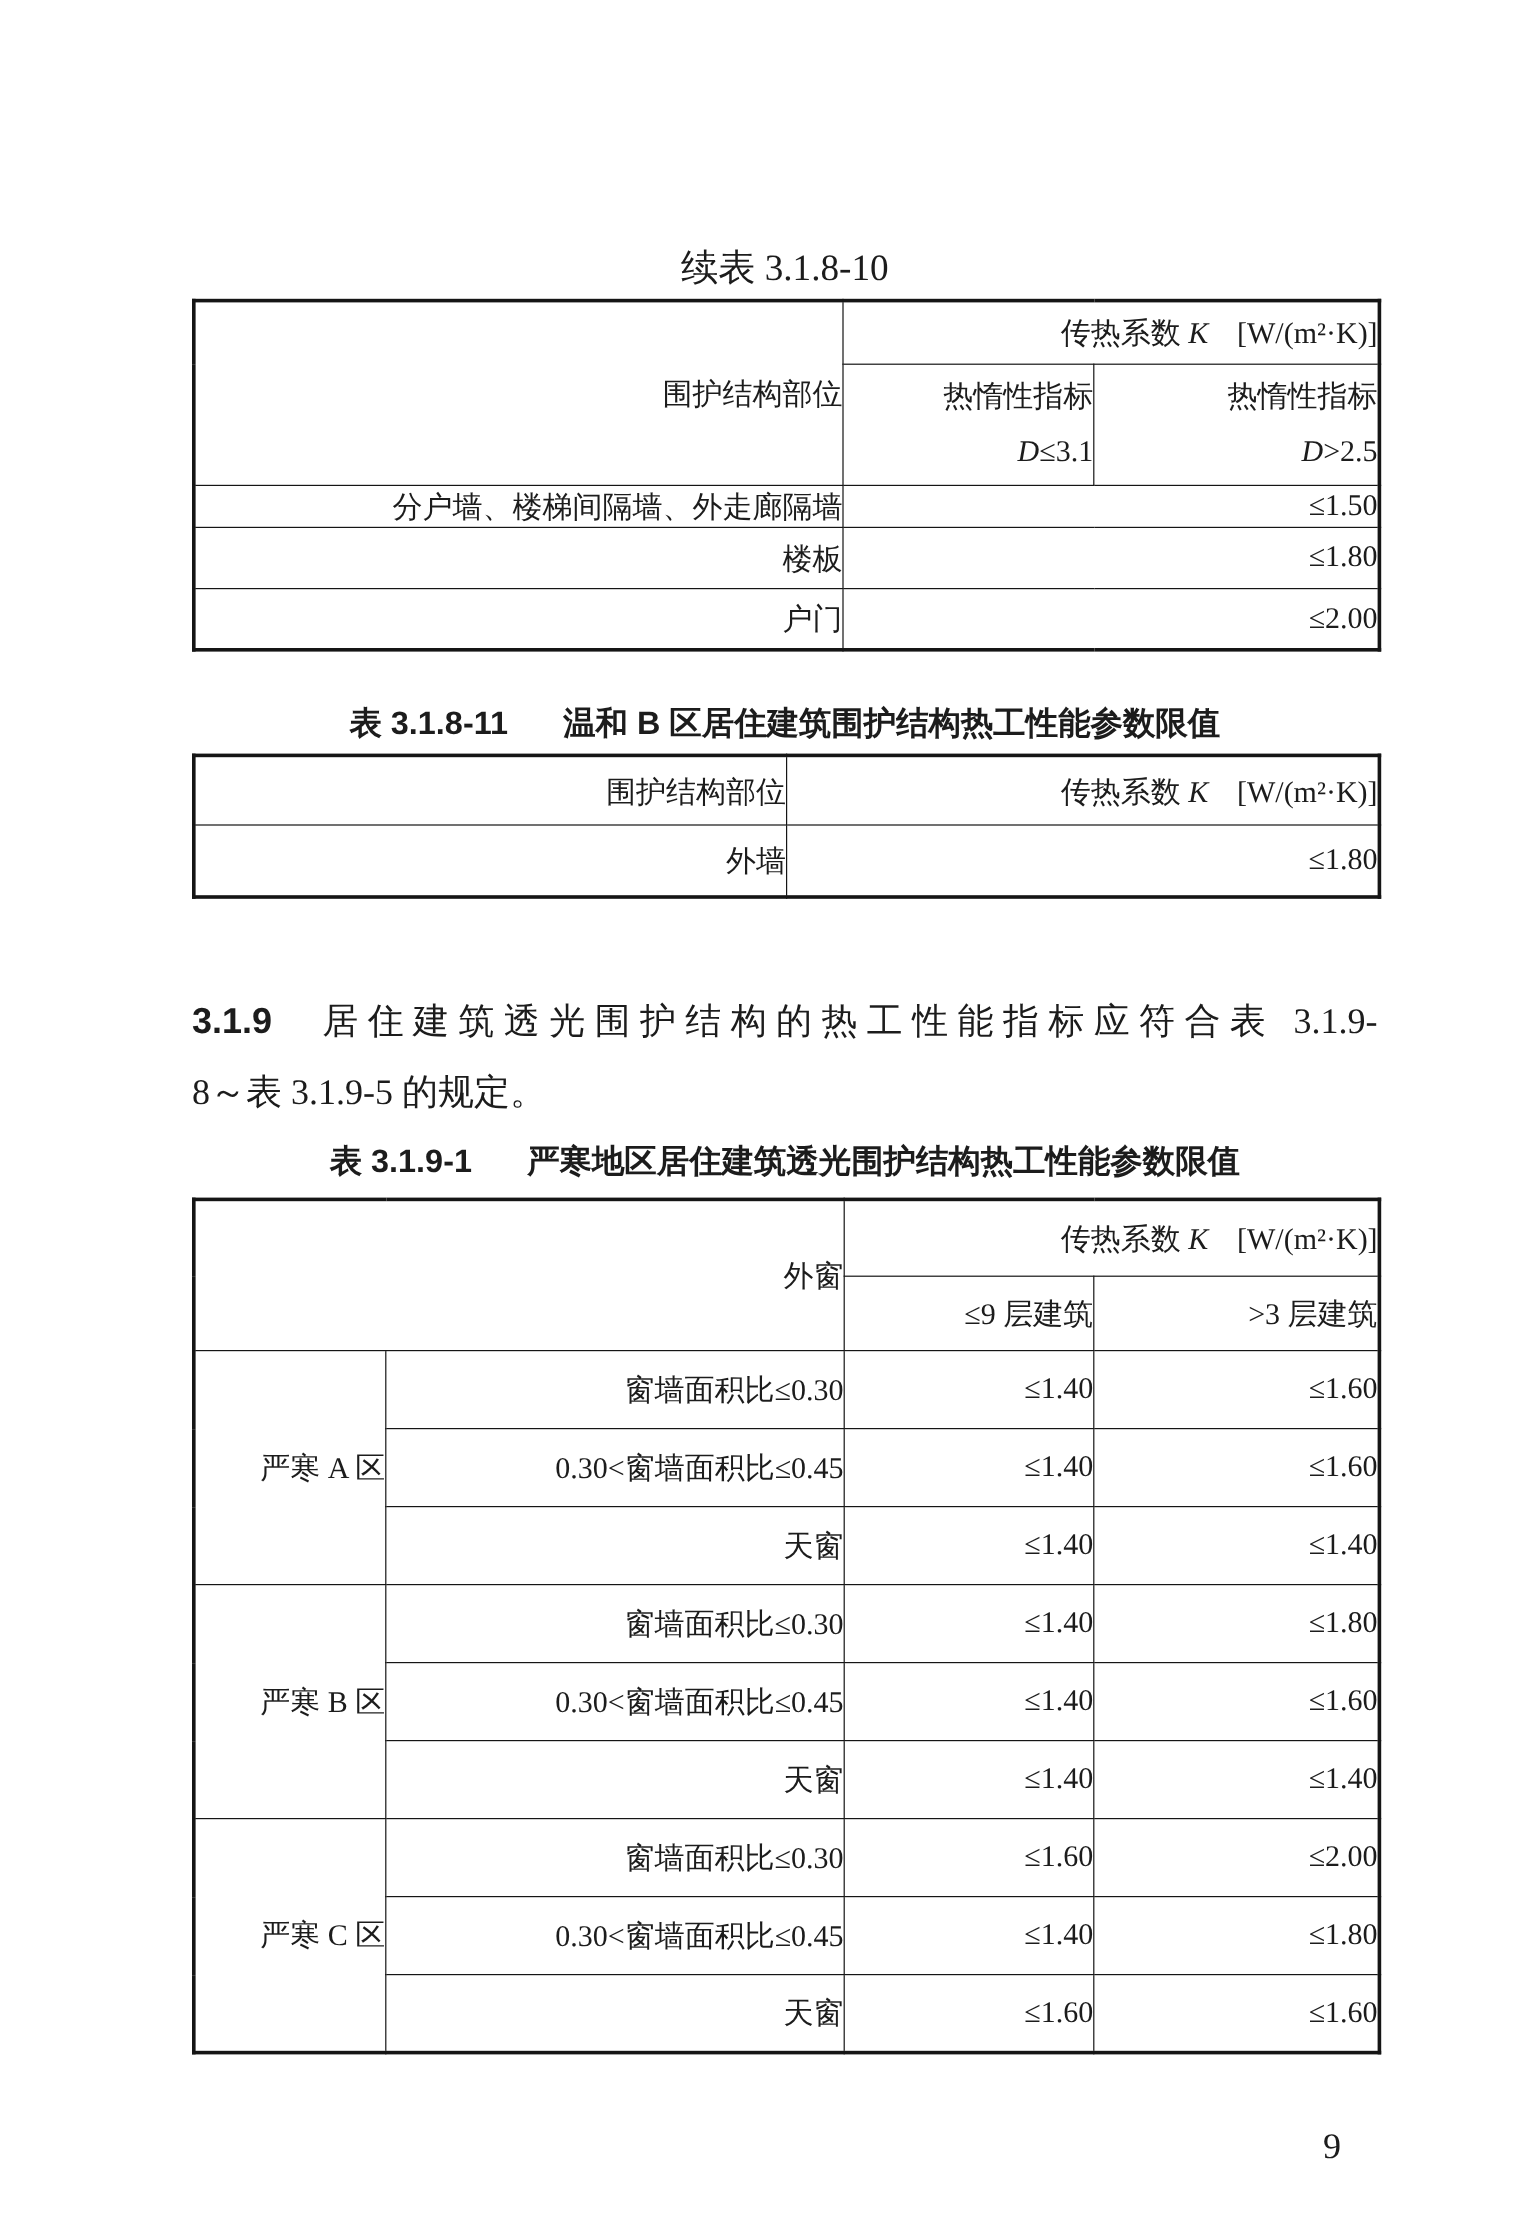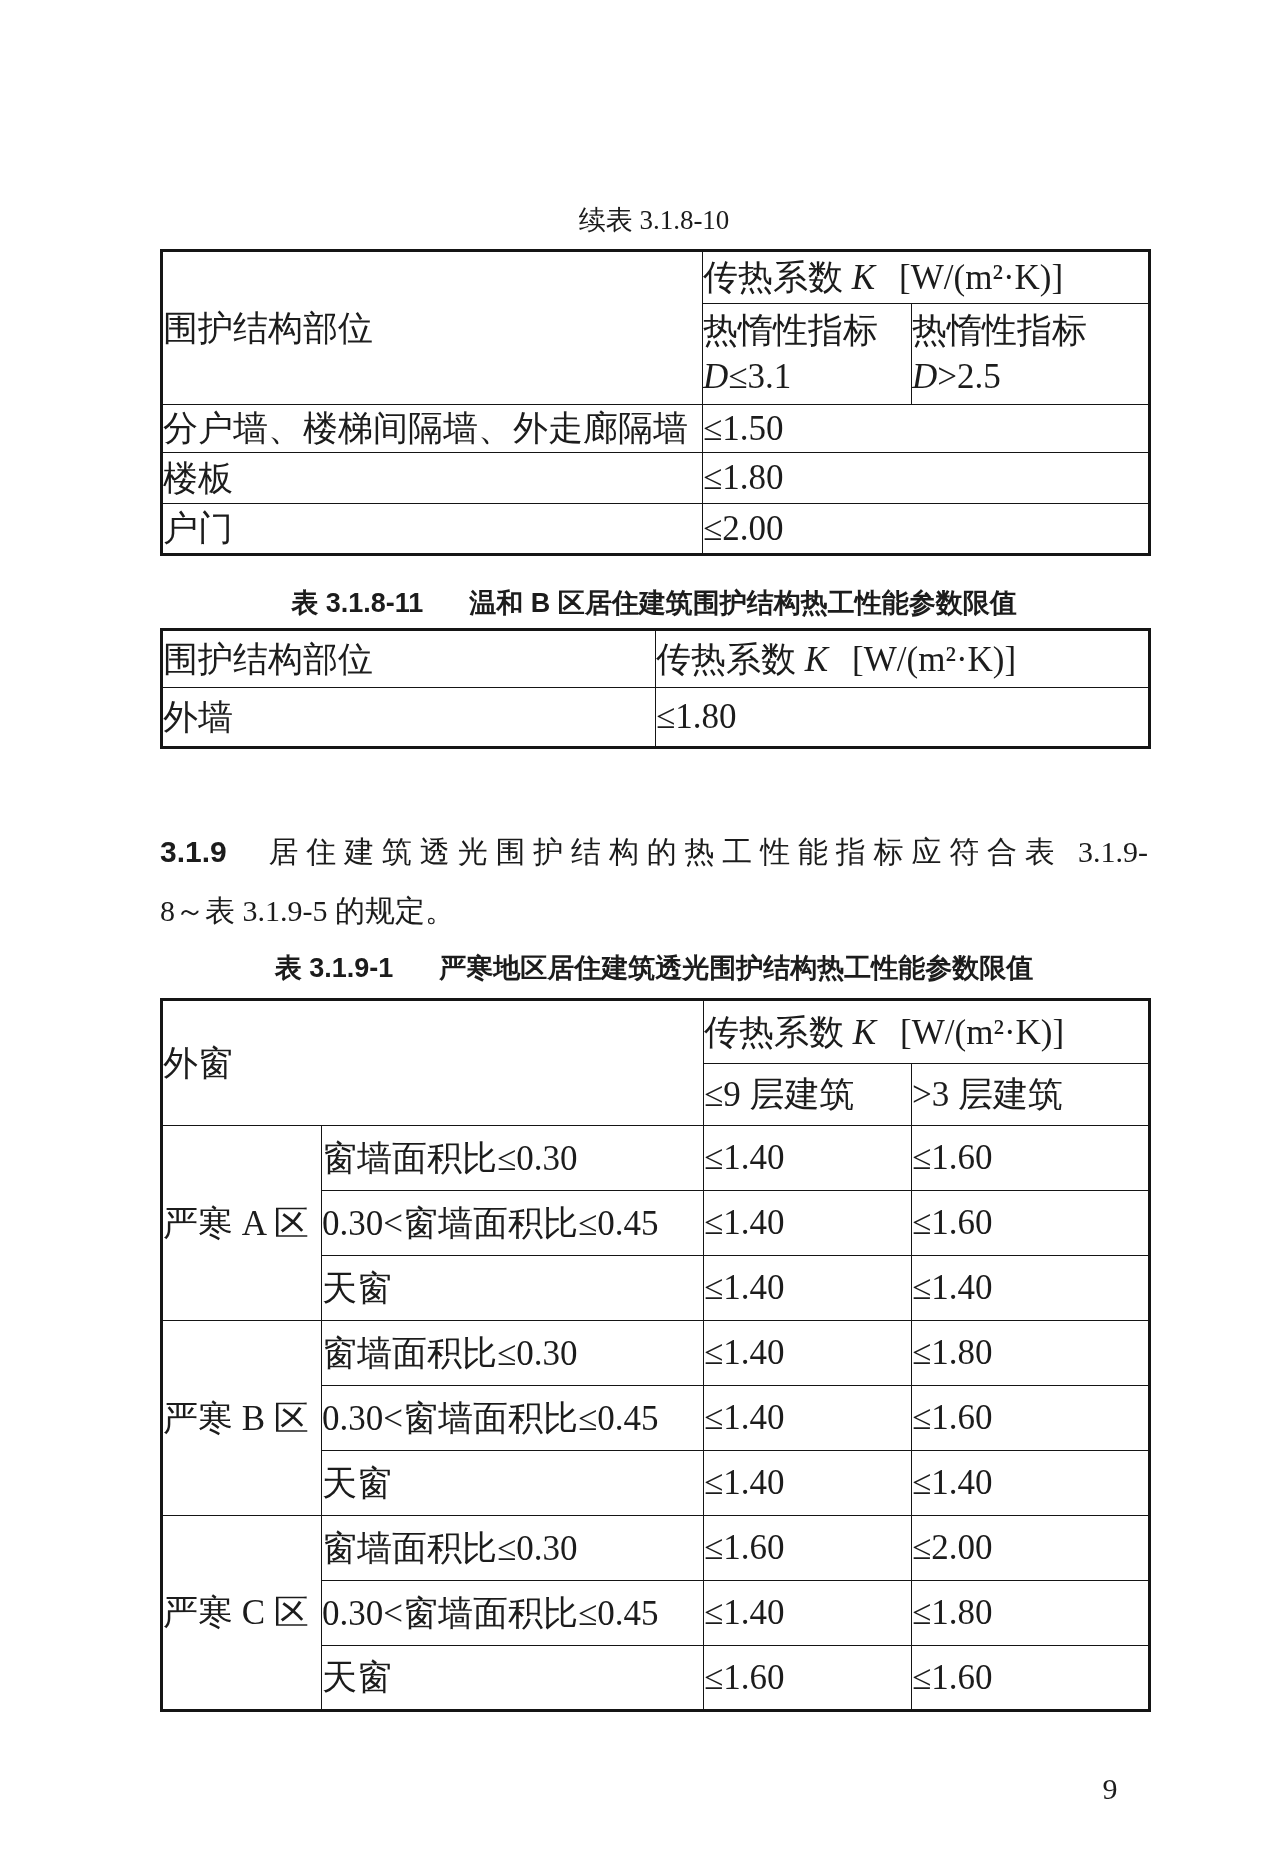--- a/index.html
+++ b/index.html
@@ -6,37 +6,37 @@
   .page {
     position:relative;
     width:1280px; height:1853px;
     background:#ffffff;
     color:#1c1c1c;
     font-family:"Liberation Serif","DejaVu Serif",serif;
     overflow:hidden;
   }
   .caption {
     position:absolute; left:160px; width:988px;
-    text-align:center; font-size:27px; white-space:nowrap;
+    text-align:center; font-size:31px; white-space:nowrap;
   }
   .caption-plain { font-family:"Liberation Serif","DejaVu Serif",serif; }
   .caption-bold {
     font-family:"Liberation Sans","DejaVu Sans",sans-serif;
     font-weight:700; font-size:27px;
   }
   .caption-bold .cap-label { margin-right:46px; }
   table.tbl {
     position:absolute; left:160px; width:988px;
     border-collapse:collapse; table-layout:fixed;
     border:3px solid #151515;
   }
   .tbl td {
     border:1.5px solid #151515;
-    text-align:left; vertical-align:middle;
-    font-size:35px; padding:0; overflow:hidden;
+    text-align:right; vertical-align:middle;
+    font-size:25px; padding:0; overflow:hidden;
   }
   .it { font-style:italic; font-family:"Liberation Serif","DejaVu Serif",serif; }
   .unit { margin-left:24px; }
   .two-line div { line-height:46px; }
   .clause {
     position:absolute; left:160px; width:988px;
     font-size:30px; line-height:59px;
   }
   .clause-line1 { text-align:justify; text-align-last:justify; }
   .clause-num {

